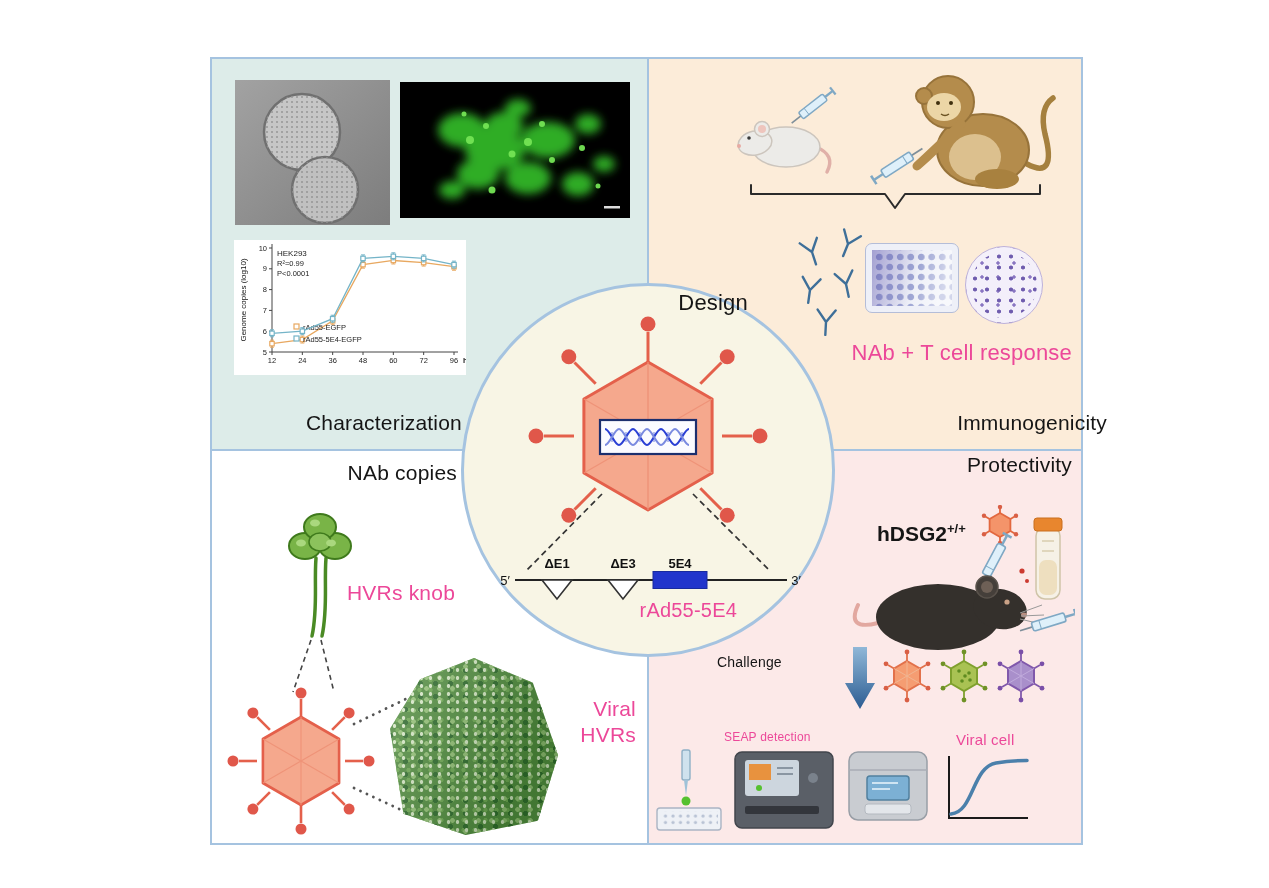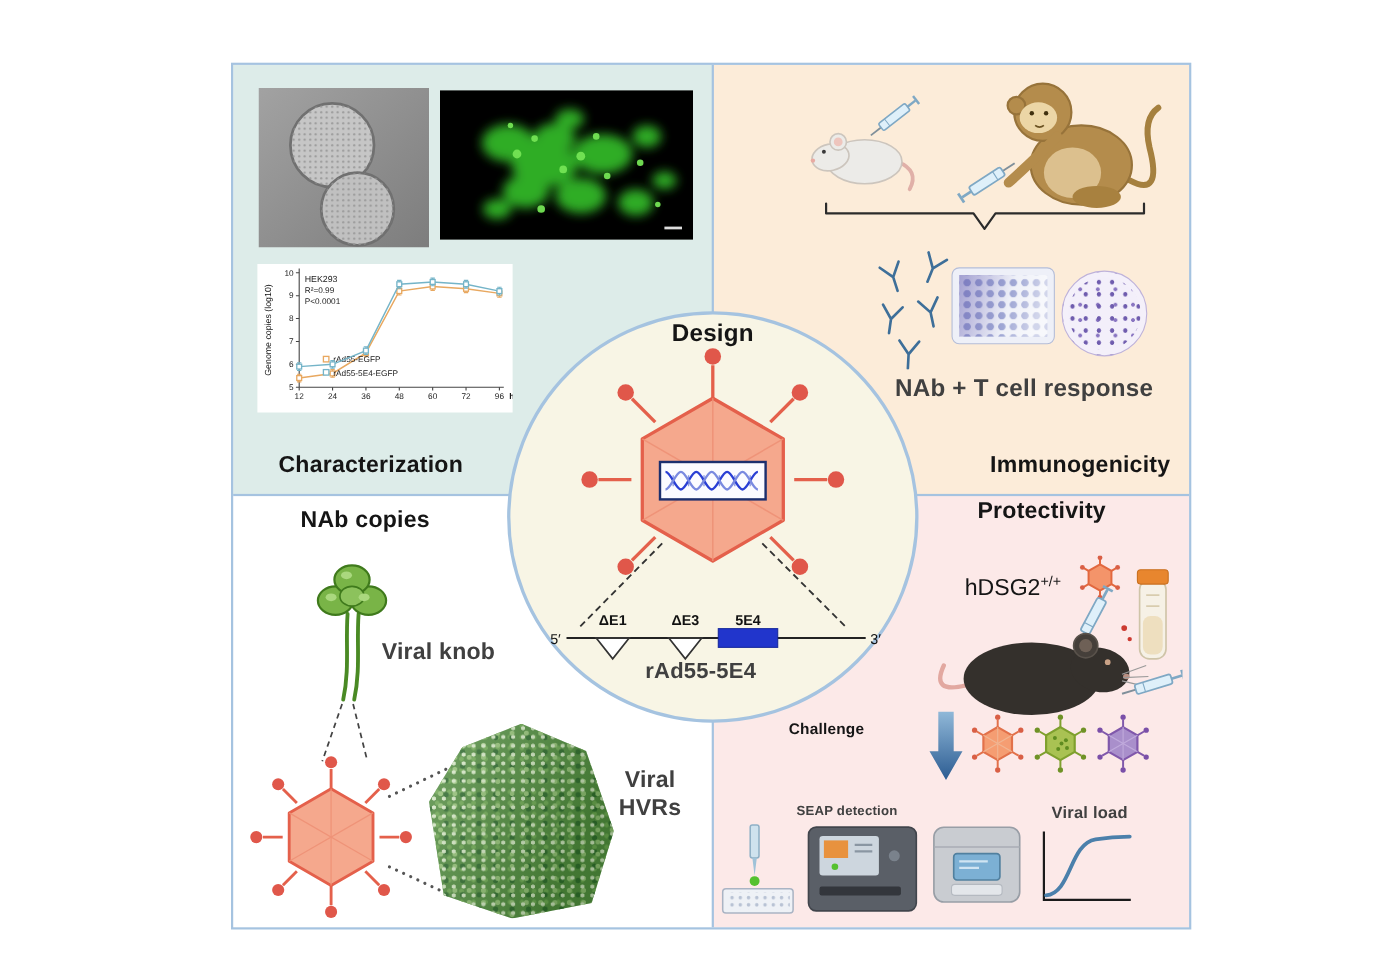--- a/index.html
+++ b/index.html
@@ -6,22 +6,22 @@
   html,body{width:1269px;height:888px;}
   body{background:#ffffff;font-family:"Liberation Sans","DejaVu Sans",sans-serif;position:relative;overflow:hidden;}
   .abs{position:absolute;}
   .panel{left:210px;top:57px;width:873px;height:788px;border:2px solid #a5c3e0;}
   .bg-tl{left:212px;top:59px;width:436px;height:391px;background:#ddece9;}
   .bg-tr{left:648px;top:59px;width:433px;height:391px;background:#fcecd9;}
   .bg-bl{left:212px;top:450px;width:436px;height:393px;background:#ffffff;}
   .bg-br{left:648px;top:450px;width:433px;height:393px;background:#fce9e8;}
   .div-v{left:647px;top:59px;width:2px;height:784px;background:#a5c3e0;}
   .div-h{left:212px;top:449px;width:869px;height:2px;background:#a5c3e0;}
-  .qlabel{font-size:21px;color:#151515;font-weight:700;text-align:center;letter-spacing:.2px;}
-  .red{color:#404040;}
+  .qlabel{font-size:21px;color:#151515;font-weight:400;text-align:right;letter-spacing:.2px;}
+  .red{color:#ec4899;}
   .center-circle{left:461px;top:283px;width:374px;height:374px;border-radius:50%;background:#f8f5e5;border:3px solid #a5c3e0;}
   .wellplate{left:865px;top:243px;width:94px;height:70px;background:#eef0f8;border:1.5px solid #b4bdd8;border-radius:7px;}
   .wellplate .wells{position:absolute;inset:6px;background-image:radial-gradient(circle,#9aa2d2 3px,rgba(0,0,0,0) 3.7px);background-size:10.5px 10px;background-position:2px 2px;}
   .wellplate .fade{position:absolute;inset:6px;background:linear-gradient(105deg,rgba(88,80,170,.5),rgba(255,255,255,.05) 55%,rgba(255,255,255,.55) 85%);}
   .elispot{left:965px;top:246px;width:78px;height:78px;border-radius:50%;background:#f3effa;border:1.5px solid #beb2da;
     background-image:radial-gradient(circle,#6f5cae 1.7px,rgba(0,0,0,0) 2.3px),radial-gradient(circle,#8a76c2 1.4px,rgba(0,0,0,0) 2px);
     background-size:12px 11px,16px 14px;background-position:3px 4px,8px 9px;box-shadow:inset 0 0 0 5px #f4f0fa;}
   .hexon-blob{left:390px;top:658px;width:168px;height:177px;background-color:#569044;
     clip-path:polygon(18% 12%,50% 0%,85% 14%,100% 55%,88% 92%,45% 100%,8% 88%,0% 40%);
     background-image:
@@ -276,21 +276,21 @@
   <path d="M43,46 C41,72 45,96 39,124" stroke="#4a8a24" stroke-width="3.5" fill="none" stroke-linecap="round"></path>
   <ellipse cx="22" cy="34" rx="16" ry="13" fill="#79b447" stroke="#3f7a1c" stroke-width="2"></ellipse>
   <ellipse cx="52" cy="34" rx="16" ry="13" fill="#79b447" stroke="#3f7a1c" stroke-width="2"></ellipse>
   <ellipse cx="37" cy="15" rx="16" ry="13" fill="#79b447" stroke="#3f7a1c" stroke-width="2"></ellipse>
   <ellipse cx="37" cy="30" rx="11" ry="9" fill="#8cc25c" stroke="#3f7a1c" stroke-width="1.5"></ellipse>
   <ellipse cx="32" cy="11" rx="5" ry="3.5" fill="#aad87e"></ellipse>
   <ellipse cx="18" cy="31" rx="5" ry="3.5" fill="#aad87e"></ellipse>
   <ellipse cx="48" cy="31" rx="5" ry="3.5" fill="#aad87e"></ellipse>
 </svg>
 
-<div class="abs qlabel red" style="left:347px;top:581px;width:auto">Viral knob</div>
+<div class="abs qlabel red" style="left:347px;top:581px;width:auto">HVRs knob</div>
 
 <svg class="abs" style="left:284px;top:638px" width="70" height="58" viewBox="0 0 70 58">
   <line x1="27" y1="2" x2="9" y2="54" stroke="#444" stroke-width="1.6" stroke-dasharray="5 4"></line>
   <line x1="37" y1="2" x2="50" y2="54" stroke="#444" stroke-width="1.6" stroke-dasharray="5 4"></line>
 </svg>
 
 <svg class="abs" style="left:226px;top:682px" width="150" height="158" viewBox="0 0 150 158">
   <g stroke="#e4604b" stroke-width="2.6">
     <line x1="75" y1="35" x2="75" y2="17"></line>
       <line x1="75" y1="123" x2="75" y2="141"></line>
@@ -326,21 +326,21 @@
 
 <div class="abs hexon-blob"></div>
 
 <div class="abs qlabel red" style="left:546px;top:696px;width:90px;line-height:1.25">
   <div>Viral</div>
   <div>HVRs</div>
 </div>
 
 <div class="abs qlabel" style="left:822px;top:453px;width:250px">Protectivity</div>
 
-<div class="abs" style="left:877px;top:521px;font-size:21px;color:#151515;font-weight:400">
+<div class="abs" style="left:877px;top:521px;font-size:21px;color:#151515;font-weight:700">
   <span>hDSG2</span><sup class="gt">+/+</sup>
 </div>
 
 <svg class="abs" style="left:850px;top:505px" width="225" height="155" viewBox="0 0 225 155">
 
   <g>
     <g stroke="#e2683f" stroke-width="1.8">
       <line x1="150" y1="8" x2="150" y2="3"></line>
         <line x1="150" y1="32" x2="150" y2="37"></line>
       <line x1="160.4" y1="14" x2="164.7" y2="11.5"></line>
@@ -508,21 +508,21 @@
 
 <svg class="abs" style="left:843px;top:740px" width="90" height="85" viewBox="0 0 90 85">
   <rect x="6" y="12" width="78" height="68" rx="9" fill="#c9ccd1" stroke="#989ea6" stroke-width="1.5"></rect>
   <path d="M6,30 h78" stroke="#a8adb4" stroke-width="1.5"></path>
   <rect x="24" y="36" width="42" height="24" rx="3" fill="#7cb0d4" stroke="#51809f" stroke-width="1.5"></rect>
   <line x1="29" y1="43" x2="55" y2="43" stroke="#cfe4f2" stroke-width="2"></line>
   <line x1="29" y1="49" x2="47" y2="49" stroke="#cfe4f2" stroke-width="2"></line>
   <rect x="22" y="64" width="46" height="10" rx="3" fill="#e3e6ea" stroke="#b4b9c0" stroke-width="1"></rect>
 </svg>
 
-<div class="abs qlabel red" style="left:956px;top:731px;width:auto;font-size:15px">Viral load</div>
+<div class="abs qlabel red" style="left:956px;top:731px;width:auto;font-size:15px">Viral cell</div>
 
 <svg class="abs" style="left:938px;top:752px" width="96" height="76" viewBox="0 0 96 76">
   <path d="M11,4 L11,66 L90,66" stroke="#1a1a1a" stroke-width="2" fill="none"></path>
   <path d="M13,62 C36,60 34,15 58,11 C70,9 82,8.5 89,8.5" stroke="#4b80ab" stroke-width="3.5" fill="none" stroke-linecap="round"></path>
 </svg>
 
 <div class="abs center-circle"></div>
 
 <div class="abs qlabel" style="left:548px;top:290px;width:200px;font-size:22px">Design</div>
 

